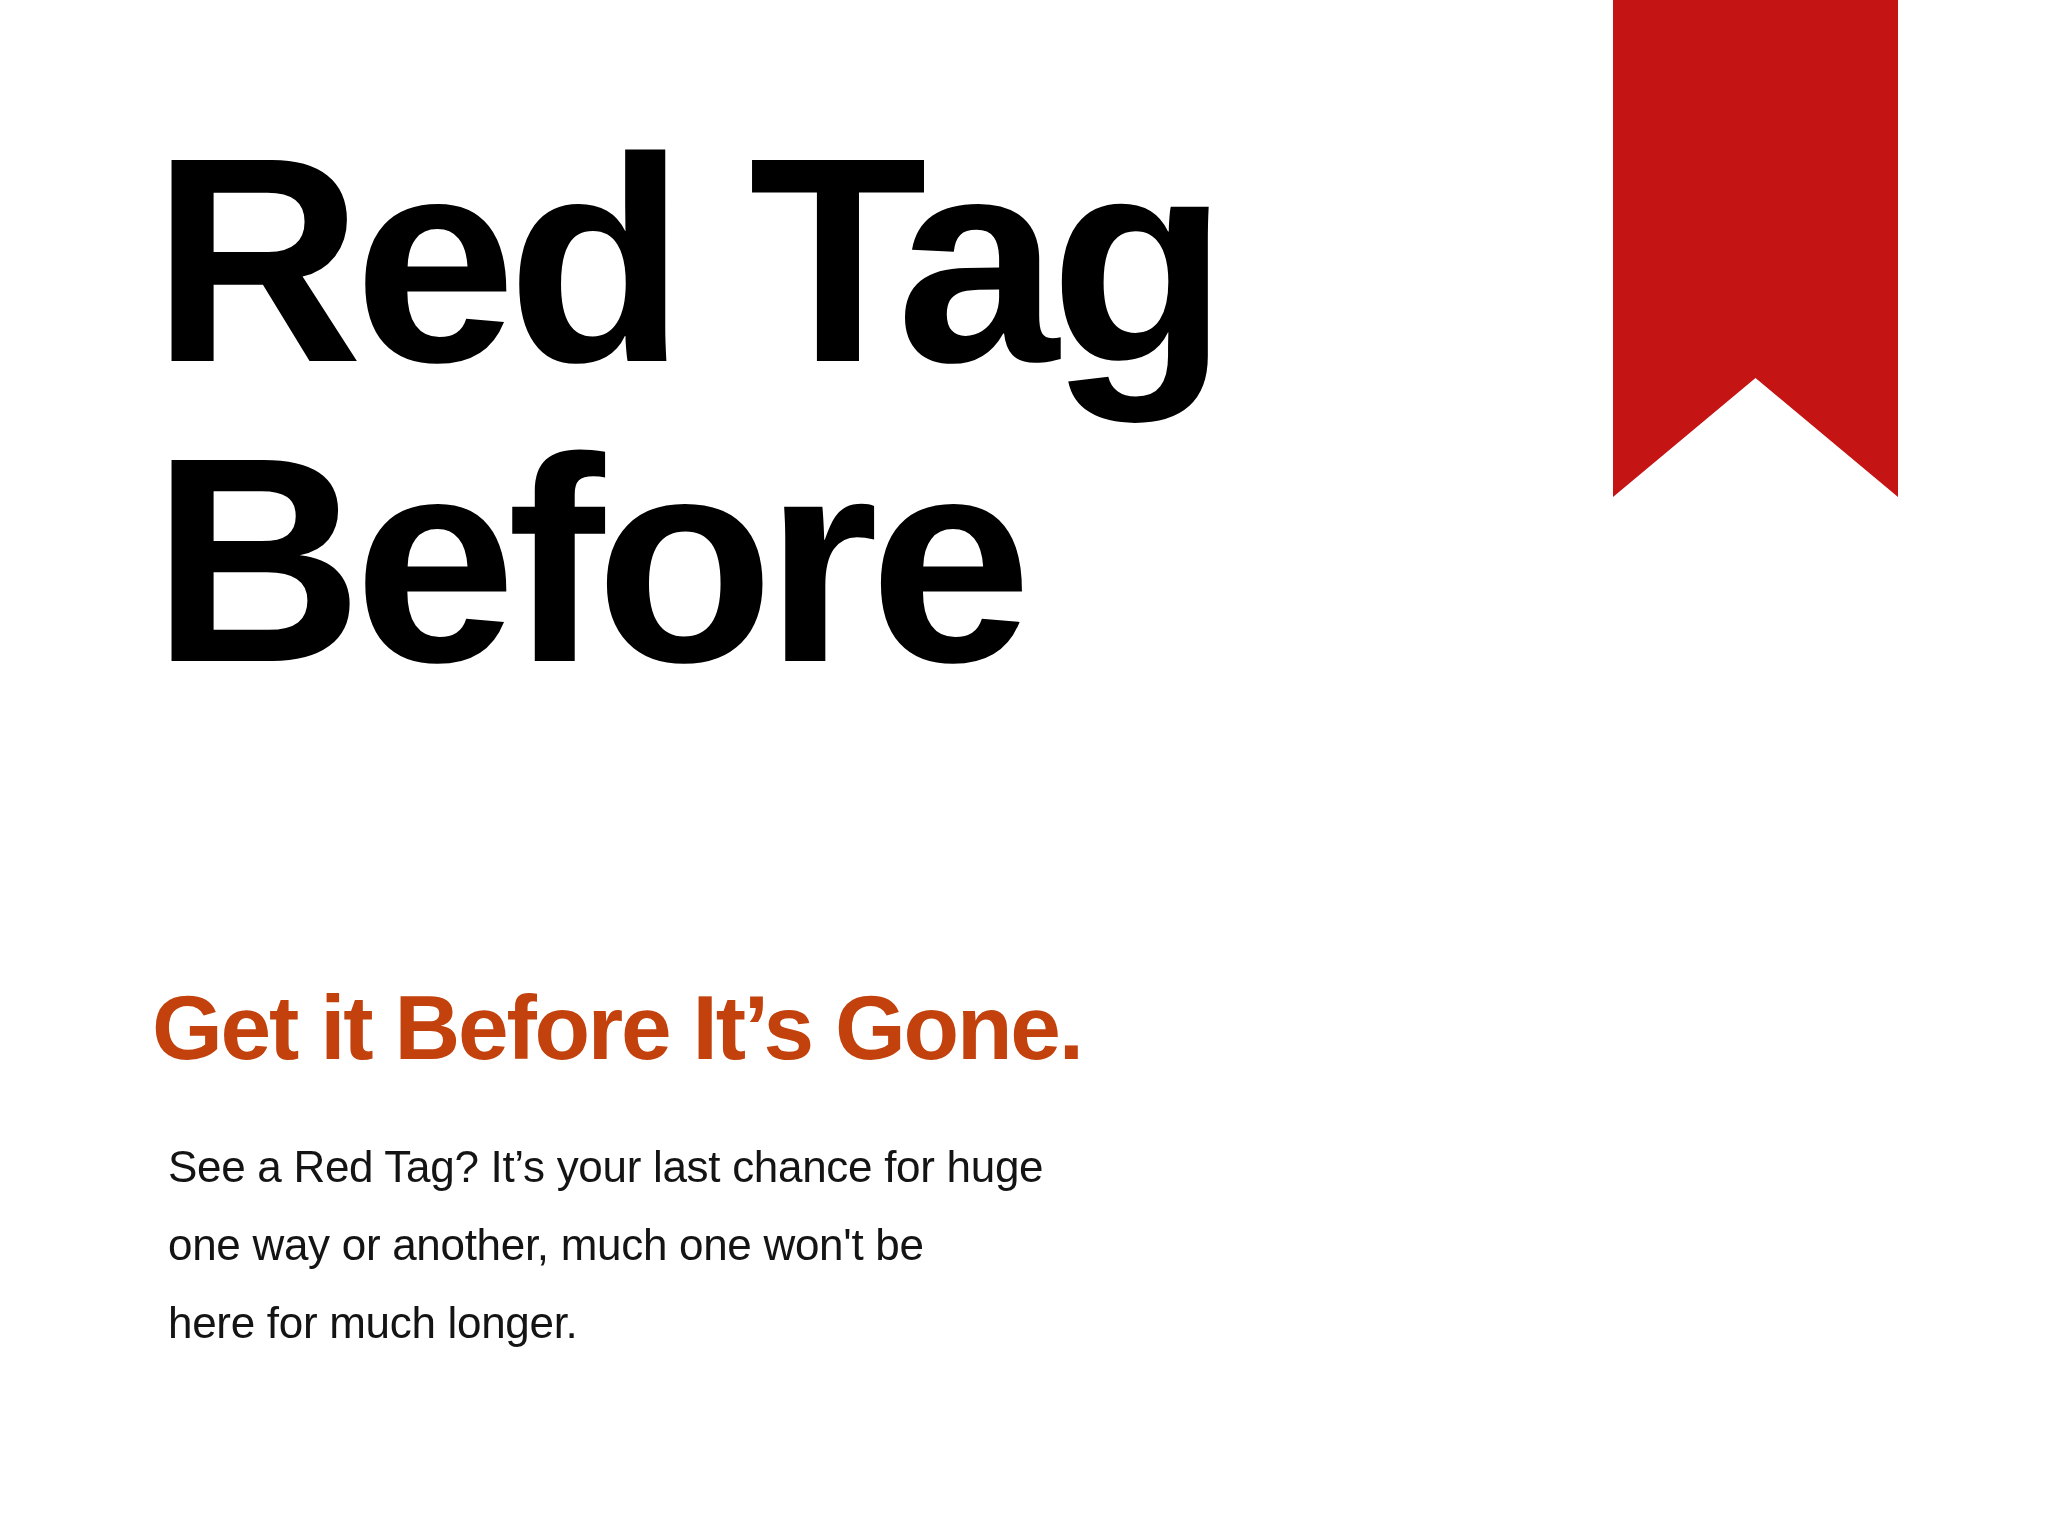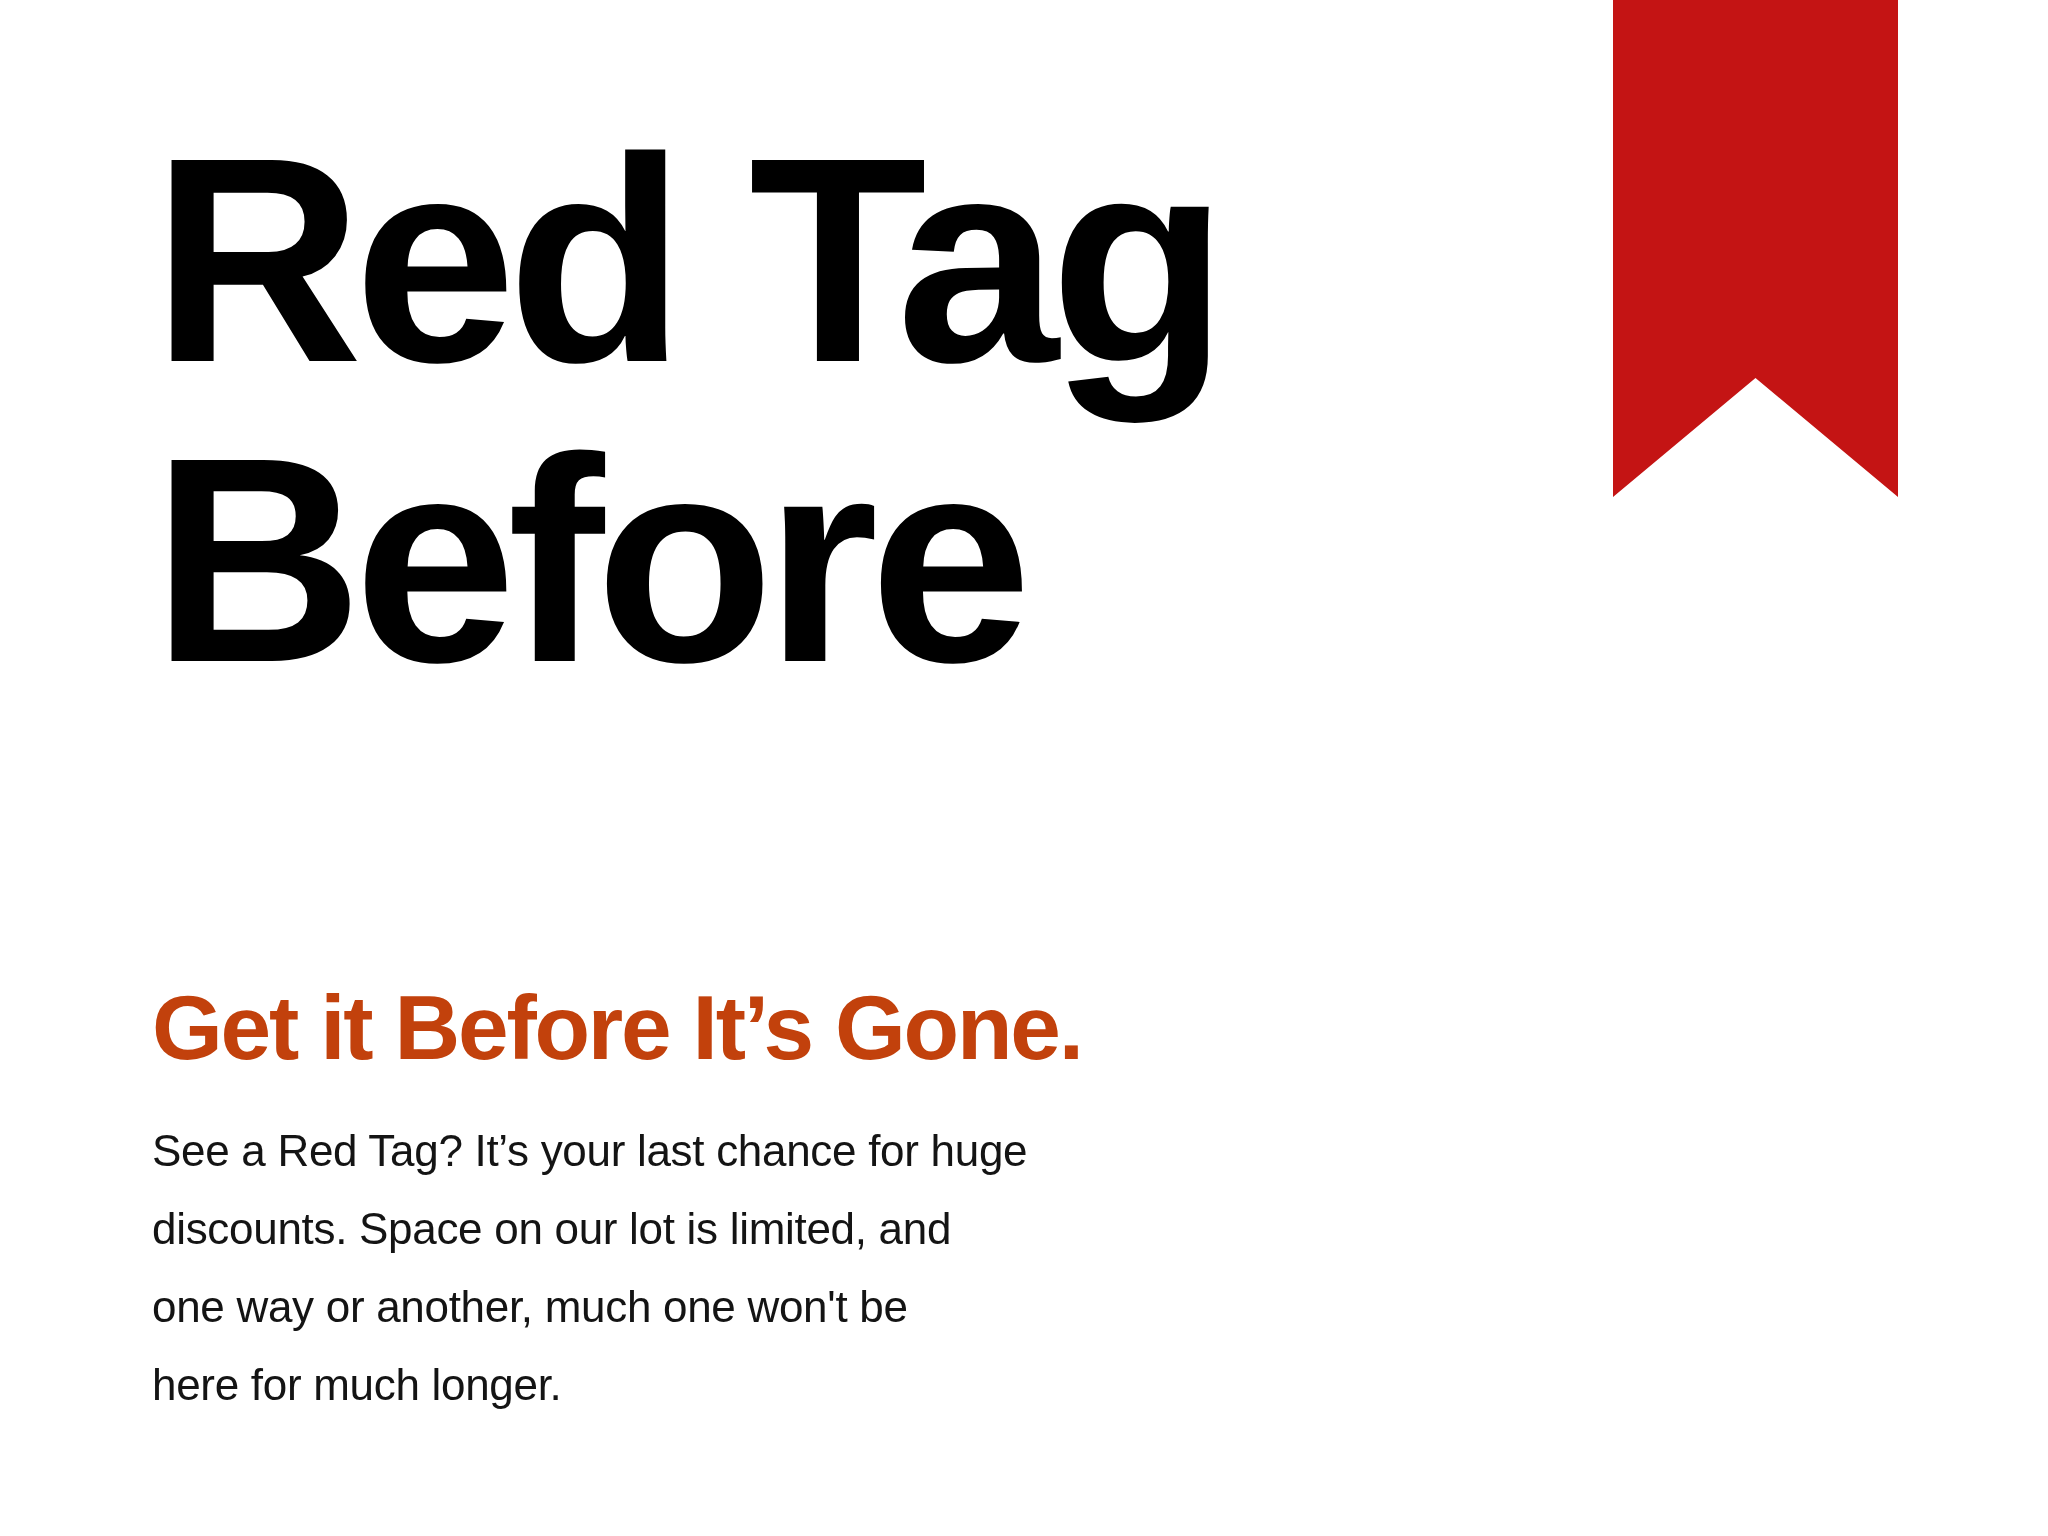--- a/index.html
+++ b/index.html
@@ -68,21 +68,21 @@
     line-height: 100px;
     letter-spacing: -2.2px;
     white-space: nowrap;
   }
 
   
   .body-copy {
     position: absolute;
     left: 152px;
     top: 1112px;
-    margin: 0;
+    margin: 16px;
     padding: 0;
     width: 1200px;
     color: #141414;
     font-weight: 400;
     font-size: 44px;
     line-height: 78px;
     letter-spacing: -0.3px;
   }
   .body-copy .body-line {
     display: block;
@@ -102,18 +102,17 @@
 
   <h1 class="headline">
     <span class="hl-line">Red Tag</span>
     <span class="hl-line">Before</span>
   </h1>
 
   <h2 class="subhead">Get it Before It’s Gone.</h2>
 
   <p class="body-copy">
     <span class="body-line">See a Red Tag? It’s your last chance for huge</span>
-    <span class="body-line">discounts. Space on our lot is limited, and</span>
     <span class="body-line">one way or another, much one won't be</span>
     <span class="body-line">here for much longer.</span>
   </p>
 
 </div>
 
 </body></html>

